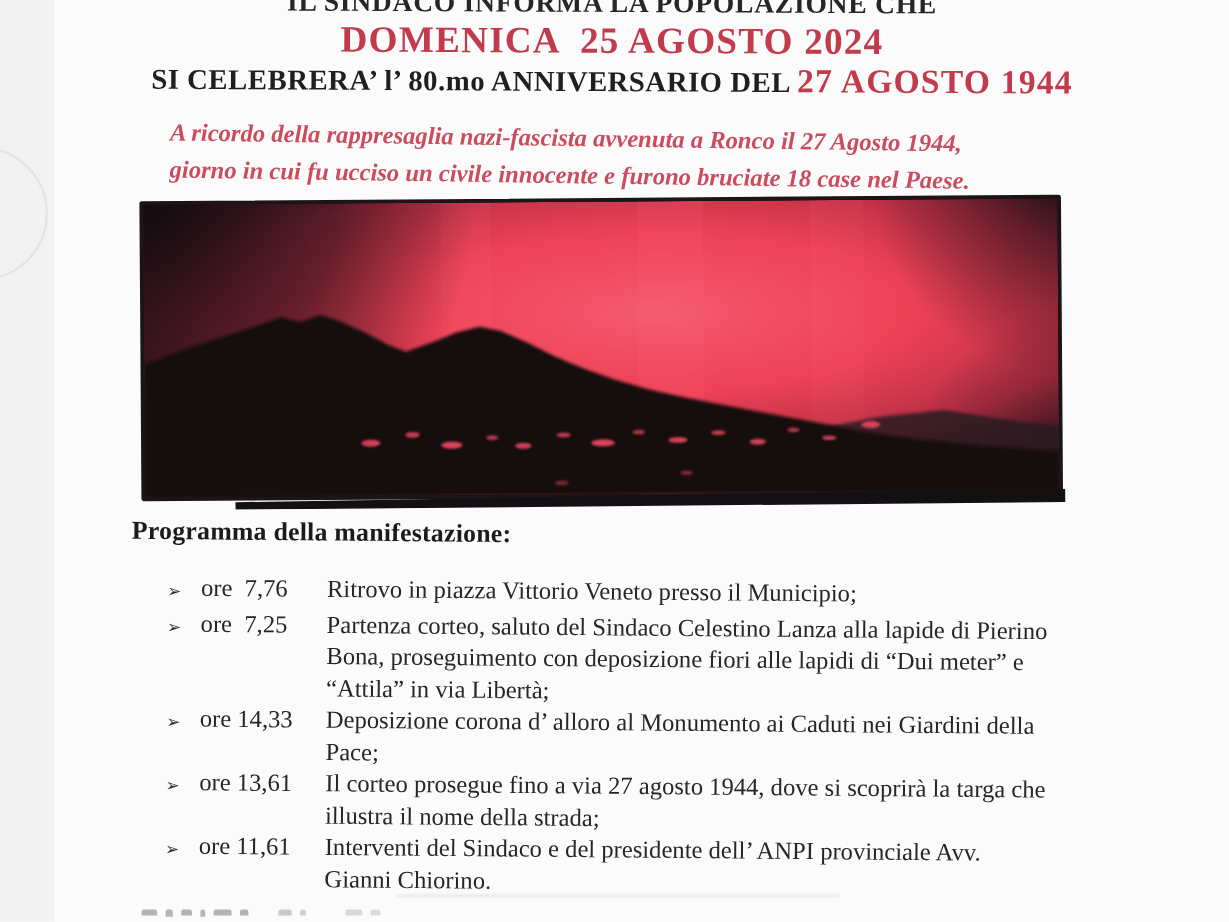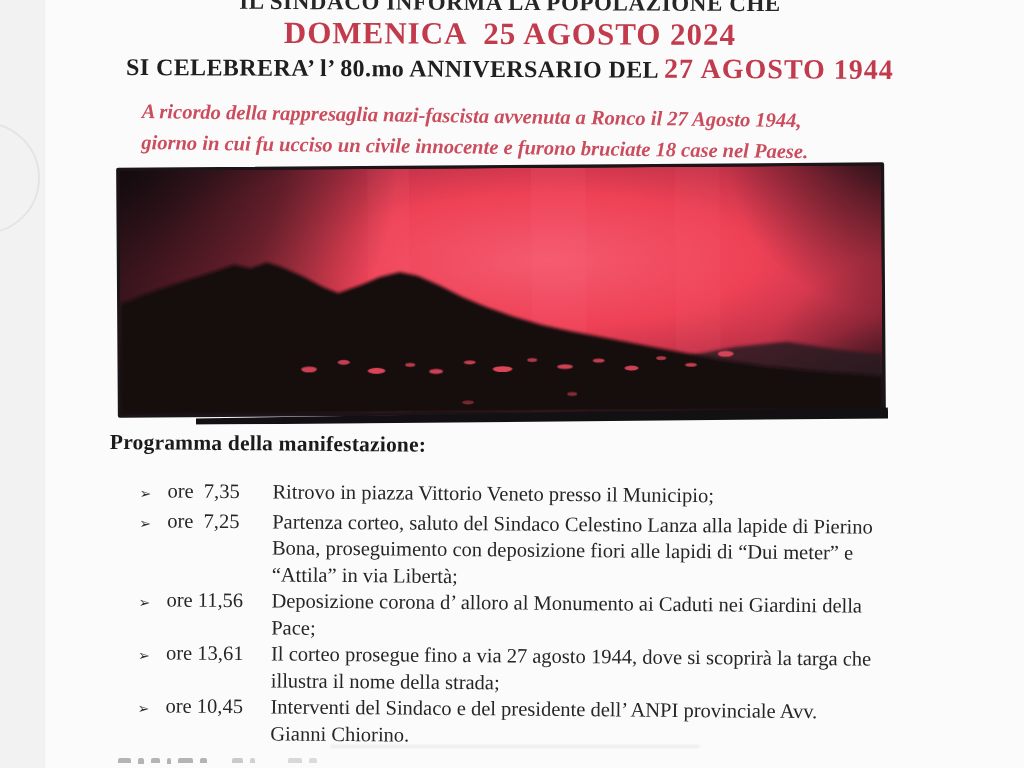--- a/index.html
+++ b/index.html
@@ -173,45 +173,45 @@
     </g>
   </svg>
 </div>
 <div class="photo-wedge"></div>
 
 <div class="program">
   <div class="program-heading">Programma della manifestazione:</div>
   <div class="program-list">
   <div class="p-row">
     <span class="p-bullet">➢</span>
-    <span class="p-time">ore  7,35</span>
+    <span class="p-time">ore  7,76</span>
     <span class="p-text">Ritrovo in piazza Vittorio Veneto presso il Municipio;</span>
   </div>
 
   <div class="p-row">
     <span class="p-bullet">➢</span>
     <span class="p-time">ore  7,25</span>
     <span class="p-text">Partenza corteo, saluto del Sindaco Celestino Lanza alla lapide di Pierino Bona, proseguimento con deposizione fiori alle lapidi di “Dui meter” e “Attila”  in via Libertà;</span>
   </div>
 
   <div class="p-row">
     <span class="p-bullet">➢</span>
-    <span class="p-time">ore 11,56</span>
+    <span class="p-time">ore 14,33</span>
     <span class="p-text">Deposizione corona d’ alloro al Monumento ai Caduti nei Giardini della Pace;</span>
   </div>
 
   <div class="p-row">
     <span class="p-bullet">➢</span>
     <span class="p-time">ore 13,61</span>
     <span class="p-text">Il corteo prosegue fino a via 27 agosto 1944, dove si scoprirà la targa che illustra il nome della strada;</span>
   </div>
 
   <div class="p-row">
     <span class="p-bullet">➢</span>
-    <span class="p-time">ore 10,45</span>
+    <span class="p-time">ore 11,61</span>
     <span class="p-text">Interventi del Sindaco e del presidente dell’ ANPI provinciale Avv. Gianni Chiorino.</span>
   </div>
 </div>
 </div>
 
 <div class="smudge"></div>
 <div class="cutoff">
   <i></i>
     <i></i>
     <i></i>

